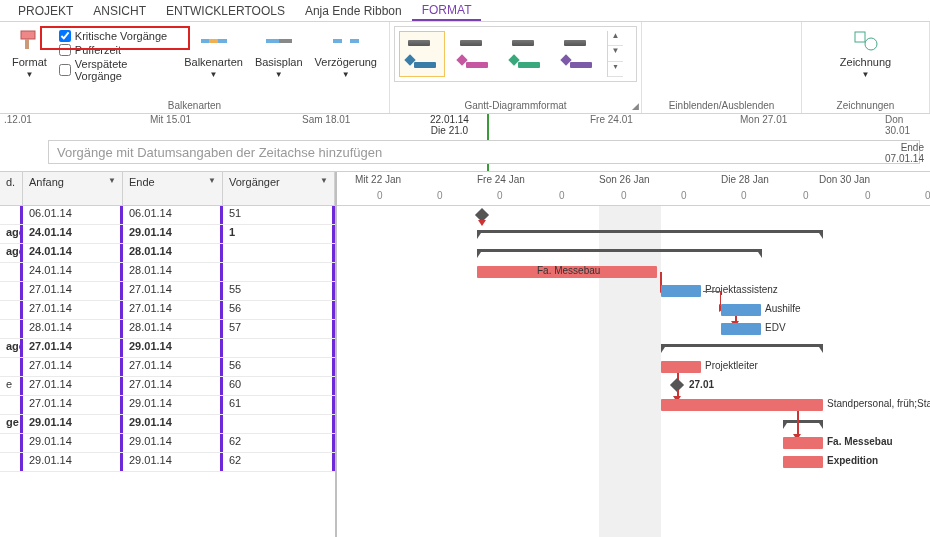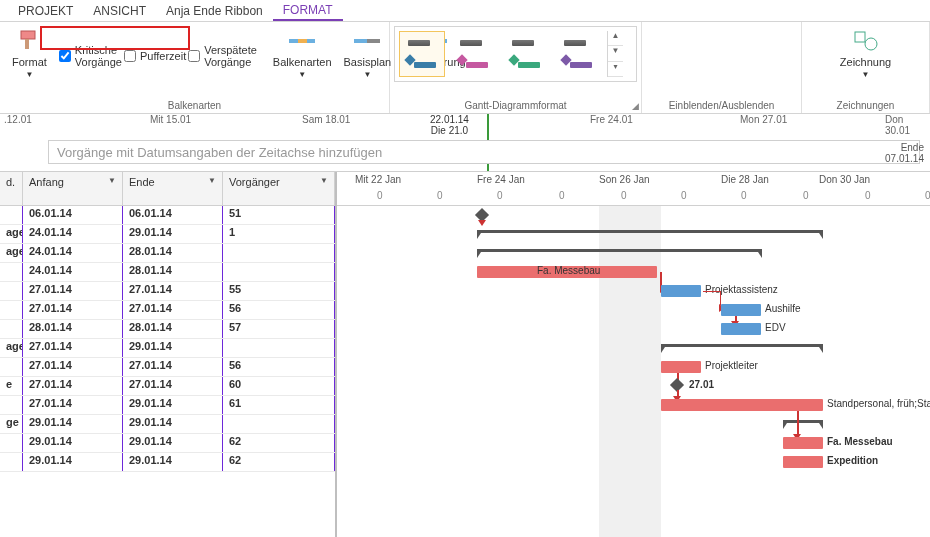--- a/index.html
+++ b/index.html
@@ -10,21 +10,21 @@
   .tab { padding: 2px 10px; color: #444; cursor: pointer; font-size: 12px; }
   .tab.active { color: #7b3fb5; border-bottom: 2px solid #7b3fb5; font-weight: normal; }
   .user-area { margin-left: auto; display: flex; align-items: center; gap: 8px; padding-right: 8px; }
   .user-avatar { width: 20px; height: 20px; background: #d0d0d0; }
   .win-restore { width: 14px; height: 12px; border: 1px solid #777; position: relative; }
 
   
   .ribbon { display: flex; height: 92px; border-bottom: 1px solid #d4d4d4; }
   .rib-group { border-right: 1px solid #e0e0e0; padding: 4px 10px 0; display: flex; flex-direction: column; position: relative; }
   .rib-group-label { font-size: 10px; color: #666; text-align: center; position: absolute; left: 0; right: 0; bottom: 2px; }
-  .rib-stack { display: flex; gap: 2px; }
+  .rib-stack { display: flex; flex-direction: column; gap: 2px; }
   .rib-row { display: flex; gap: 10px; }
   .rib-checkbox { display: flex; align-items: center; gap: 4px; font-size: 11px; }
   .rib-checkbox input { width: 12px; height: 12px; }
   .rib-btn-big { display: flex; flex-direction: column; align-items: center; gap: 2px; font-size: 11px; padding: 2px; cursor: pointer; }
   .rib-btn-big .icon { width: 26px; height: 26px; display: flex; align-items: center; justify-content: center; }
   .red-callout { position: absolute; top: 4px; left: 40px; width: 150px; height: 24px; border: 2px solid #d22; pointer-events: none; }
   .dialog-arrow { position: absolute; right: 2px; bottom: 2px; font-size: 9px; color: #888; }
 
   
   .gallery { display: flex; gap: 6px; border: 1px solid #d4d4d4; padding: 4px; }
@@ -48,21 +48,21 @@
   .tl-ende { position: absolute; right: 6px; top: 28px; font-size: 10px; text-align: right; color: #555; }
 
   
   .main { display: flex; height: 410px; }
   .grid { width: 337px; border-right: 2px solid #bfbfbf; overflow: hidden; }
   .grid-header { display: flex; height: 34px; background: #f4f4f4; border-bottom: 1px solid #d0d0d0; }
   .gh-cell { border-right: 1px solid #d0d0d0; display: flex; align-items: flex-start; justify-content: space-between; padding: 4px 6px; font-size: 11px; }
   .gh-cell .sort { font-size: 8px; color: #555; }
   .grid-row { display: flex; height: 19px; border-bottom: 1px solid #eaeaea; font-size: 11px; }
   .grid-row.bold { font-weight: bold; }
-  .gr-cell { border-right: 1px solid #6d28d9; padding: 1px 6px; overflow: hidden; white-space: nowrap; font-weight: bold; }
+  .gr-cell { border-right: 3px solid #6d28d9; padding: 1px 6px; overflow: hidden; white-space: nowrap; }
 
   .chart { flex: 1; position: relative; overflow: hidden; }
   .chart-header { height: 34px; border-bottom: 1px solid #d0d0d0; position: relative; background: #fff; }
   .ch-date { position: absolute; top: 2px; font-size: 10px; color: #555; }
   .ch-num { position: absolute; top: 18px; font-size: 10px; color: #888; }
   .chart-body { position: relative; height: 376px; }
   .selection-band { position: absolute; top: 0; bottom: 0; background: #f0f0f0; }
 
   .bar { position: absolute; height: 12px; border-radius: 1px; }
   .bar.red { background: #ea6e6e; }
@@ -81,20 +81,21 @@
 
   
   .icon-bars span { display: block; width: 20px; height: 4px; margin: 2px 0; }
 </style>
 </head>
 <body>
 
 <div class="tabs">
   <div class="tab">PROJEKT</div>
   <div class="tab">ANSICHT</div>
+  <div class="tab">ENTWICKLERTOOLS</div>
   <div class="tab">Anja Ende Ribbon</div>
   <div class="tab active">FORMAT</div>
 </div>
 
 <div class="ribbon">
 
   <div class="rib-group" style="width:390px">
     <div class="red-callout"></div>
     <div class="rib-row">
       <div class="rib-btn-big" style="width:40px">

